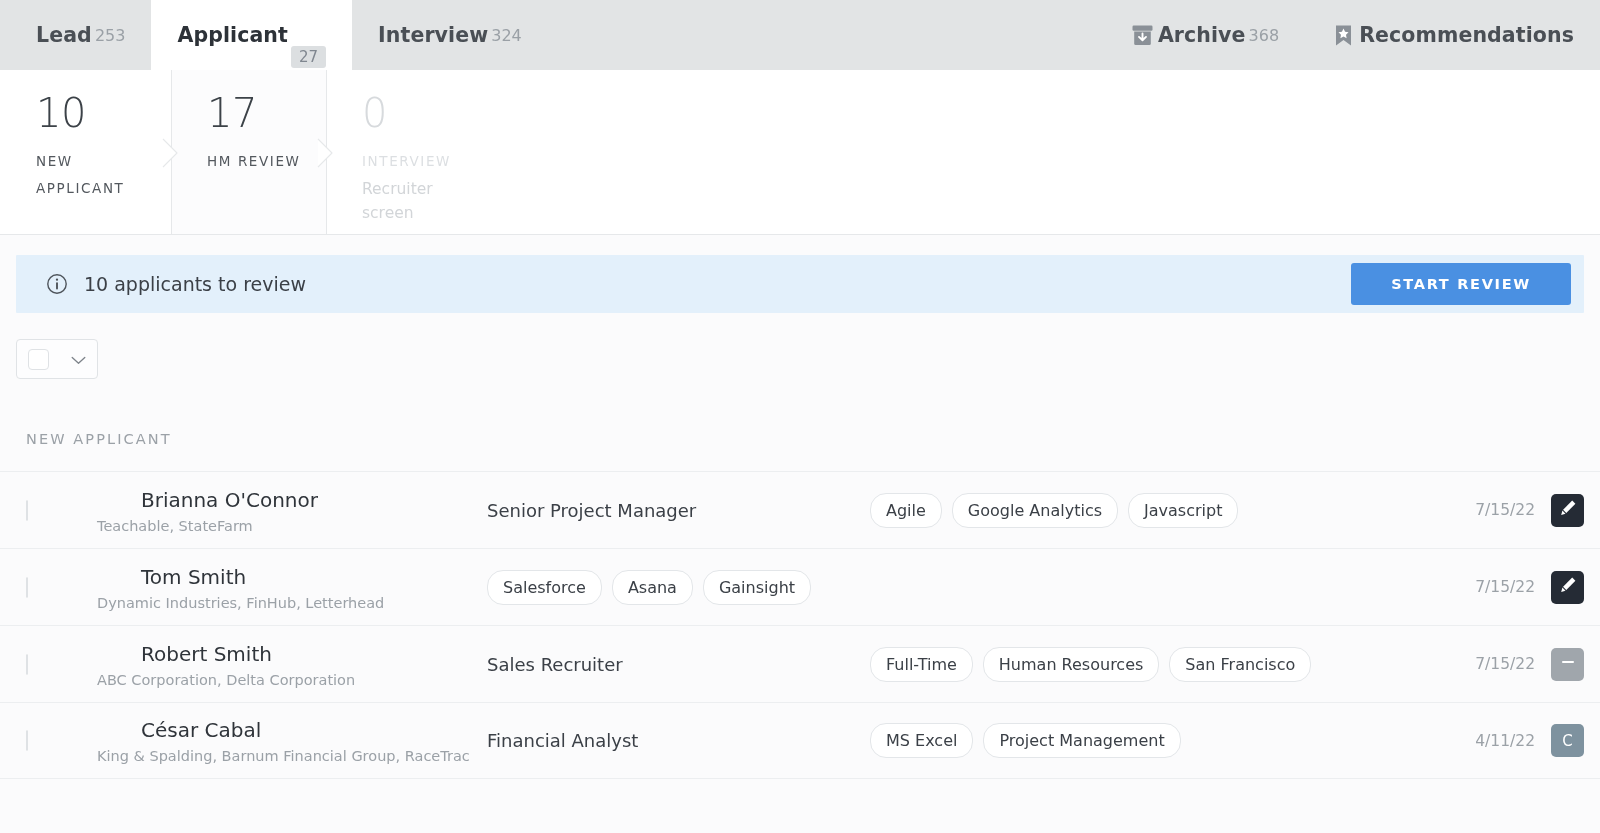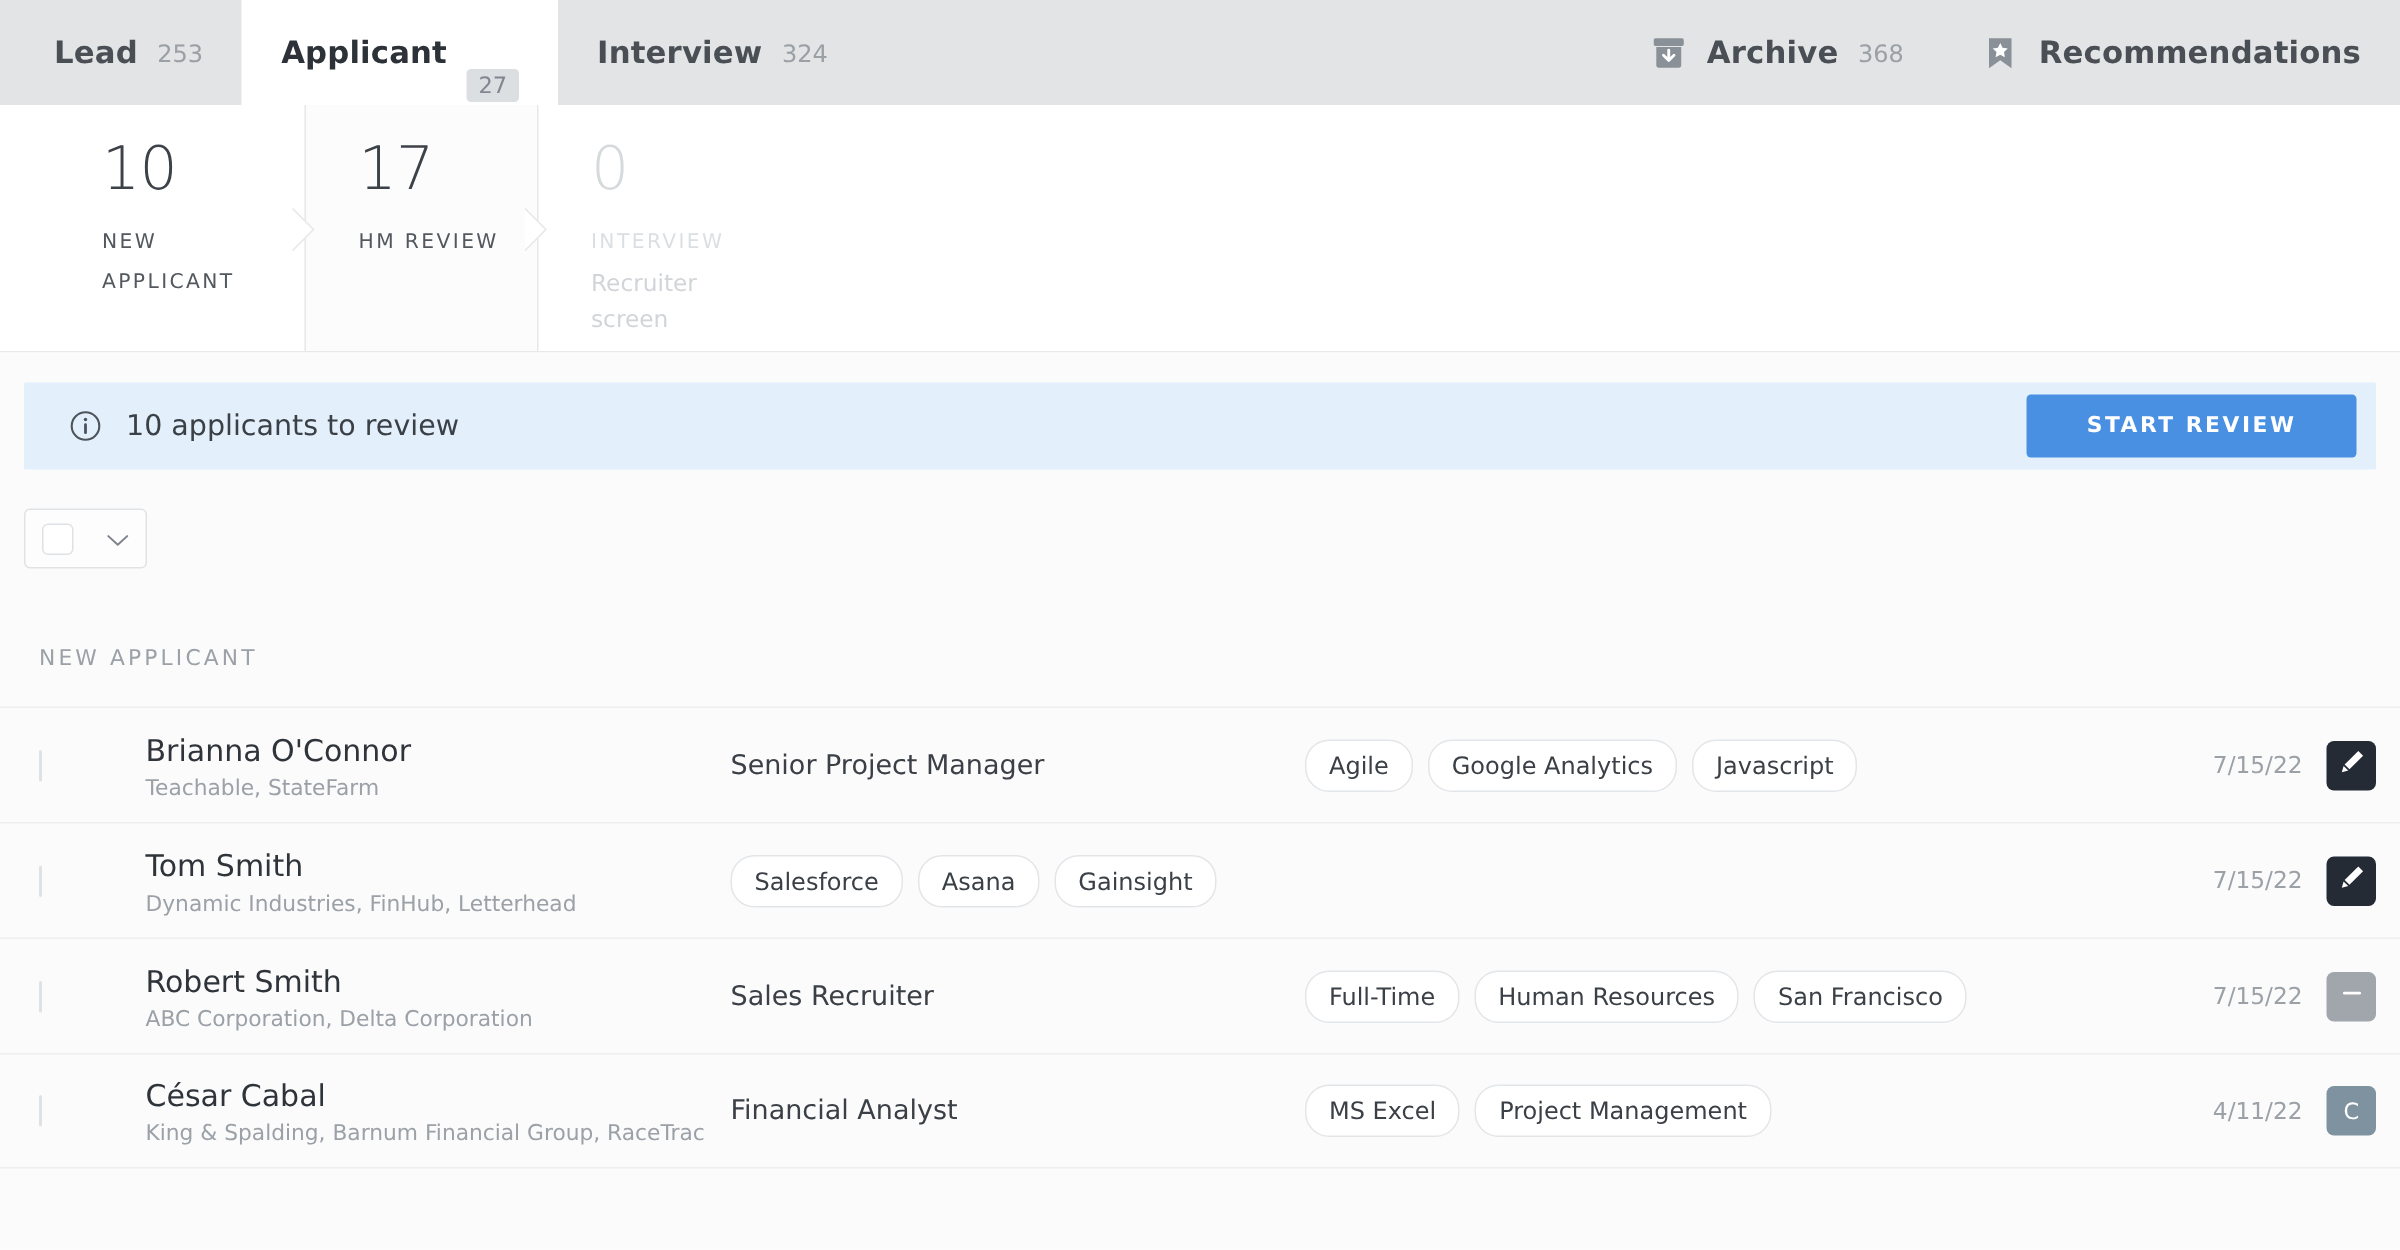--- a/index.html
+++ b/index.html
@@ -16,21 +16,21 @@
     position: relative;
     height: 70px;
     background: #e2e4e5;
     display: flex;
     align-items: stretch;
     width: 1600px;
   }
   .tab {
     display: flex;
     align-items: center;
-    gap: 13px;
+    gap: 3px;
     padding: 0 26px;
     cursor: pointer;
     position: relative;
   }
   .tab:first-child { padding-left: 36px; }
   .tab.active {
     background: #ffffff;
   }
   .tab-label {
     font-size: 20.5px;
@@ -56,21 +56,20 @@
   .tab-spacer { flex: 1; }
   .tab-icon { display: flex; align-items: center; }
 
   
   .pipeline {
     position: relative;
     height: 165px;
     background: #ffffff;
     display: flex;
     border-bottom: 1px solid #e6e8ea;
-    padding-left: 32px;
   }
   .stage {
     position: relative;
     padding: 22px 0 0 36px;
     min-width: 155px;
   }
   .stage.s0 { width: 171px; }
   .stage.s1 { width: 155px; background: #fcfcfd; }
   .stage.s2 { width: 200px; }
   .stage .divider {
@@ -189,20 +188,21 @@
     border-top: 1px solid #eceef0;
     padding: 0 16px 0 26px;
   }
   .row:last-child { border-bottom: 1px solid #eceef0; }
   .row-cb { width: 71px; flex: none; }
   .row-person { width: 390px; flex: none; }
   .p-name {
     font-size: 20px;
     color: #2f343a;
     line-height: 1.3;
+    margin-left: 44px;
   }
   .p-companies {
     font-size: 14.5px;
     color: #9ba1a7;
     margin-top: 5px;
   }
   .row-title {
     width: 383px; flex: none;
     font-size: 18px;
     color: #3b4047;

